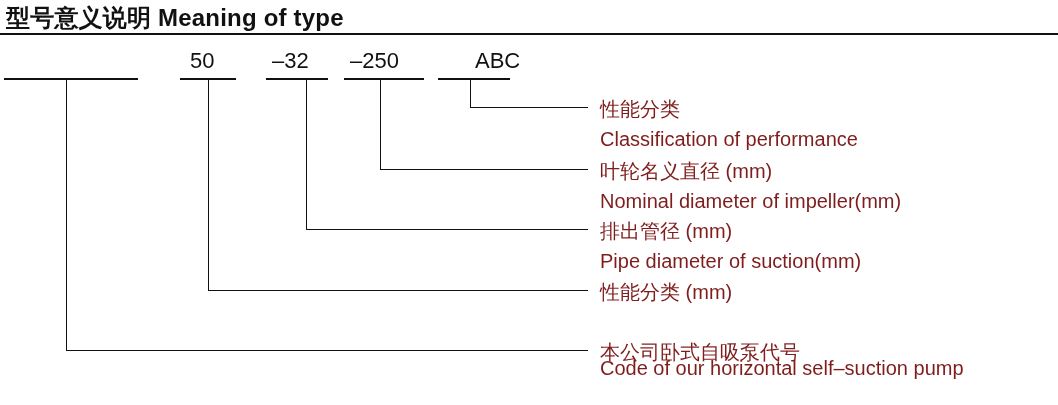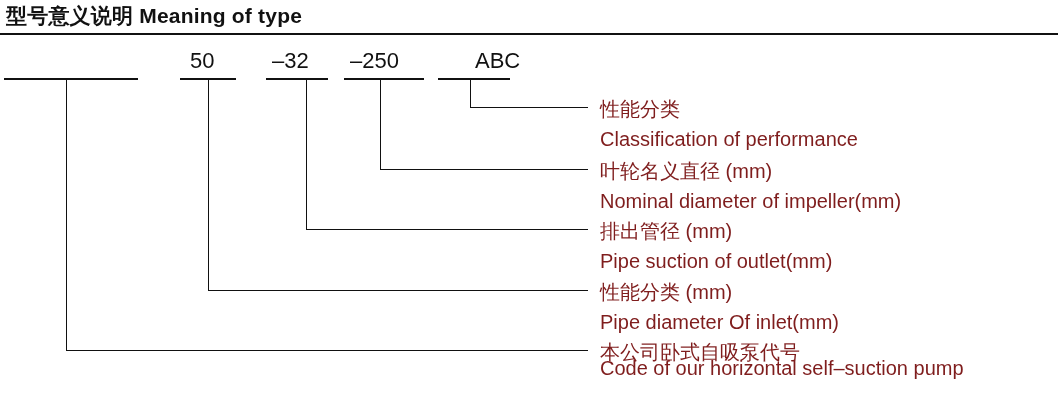--- a/index.html
+++ b/index.html
@@ -13,21 +13,21 @@
     height: 405px;
     background: #ffffff;
     font-family: "Liberation Sans", sans-serif;
     color: #111111;
     overflow: hidden;
   }
   .title {
     position: absolute;
     left: 6px;
     top: 2px;
-    font-size: 21px;
+    font-size: 24px;
     font-weight: bold;
     letter-spacing: 0.2px;
     white-space: nowrap;
   }
   .rule {
     position: absolute;
     left: 0;
     top: 33px;
     width: 1058px;
     height: 2px;
@@ -90,25 +90,24 @@
   <div class="label en" style="left:600px; top:128px;">Classification of performance</div>
 
   <div class="leader v" style="left:380px; top:78px; height:91px;"></div>
   <div class="leader h" style="left:380px; top:169px; width:208px;"></div>
   <div class="label cn" style="left:600px; top:158px;">叶轮名义直径 (mm)</div>
   <div class="label en" style="left:600px; top:190px;">Nominal diameter of impeller(mm)</div>
 
   <div class="leader v" style="left:306px; top:78px; height:151px;"></div>
   <div class="leader h" style="left:306px; top:229px; width:282px;"></div>
   <div class="label cn" style="left:600px; top:218px;">排出管径 (mm)</div>
-  <div class="label en" style="left:600px; top:250px;">Pipe suction of outlet(mm)</div>
+  <div class="label en" style="left:600px; top:250px;">Pipe diameter of suction(mm)</div>
 
   <div class="leader v" style="left:208px; top:78px; height:212px;"></div>
   <div class="leader h" style="left:208px; top:290px; width:380px;"></div>
   <div class="label cn" style="left:600px; top:279px;">性能分类 (mm)</div>
-  <div class="label en" style="left:600px; top:311px;">Pipe diameter Of inlet(mm)</div>
 
   <div class="leader v" style="left:66px; top:78px; height:272px;"></div>
   <div class="leader h" style="left:66px; top:350px; width:522px;"></div>
   <div class="label cn" style="left:600px; top:339px;">本公司卧式自吸泵代号</div>
   <div class="label en" style="left:600px; top:357px;">Code of our horizontal self–suction pump</div>
 
 </div>
 
 </body></html>

